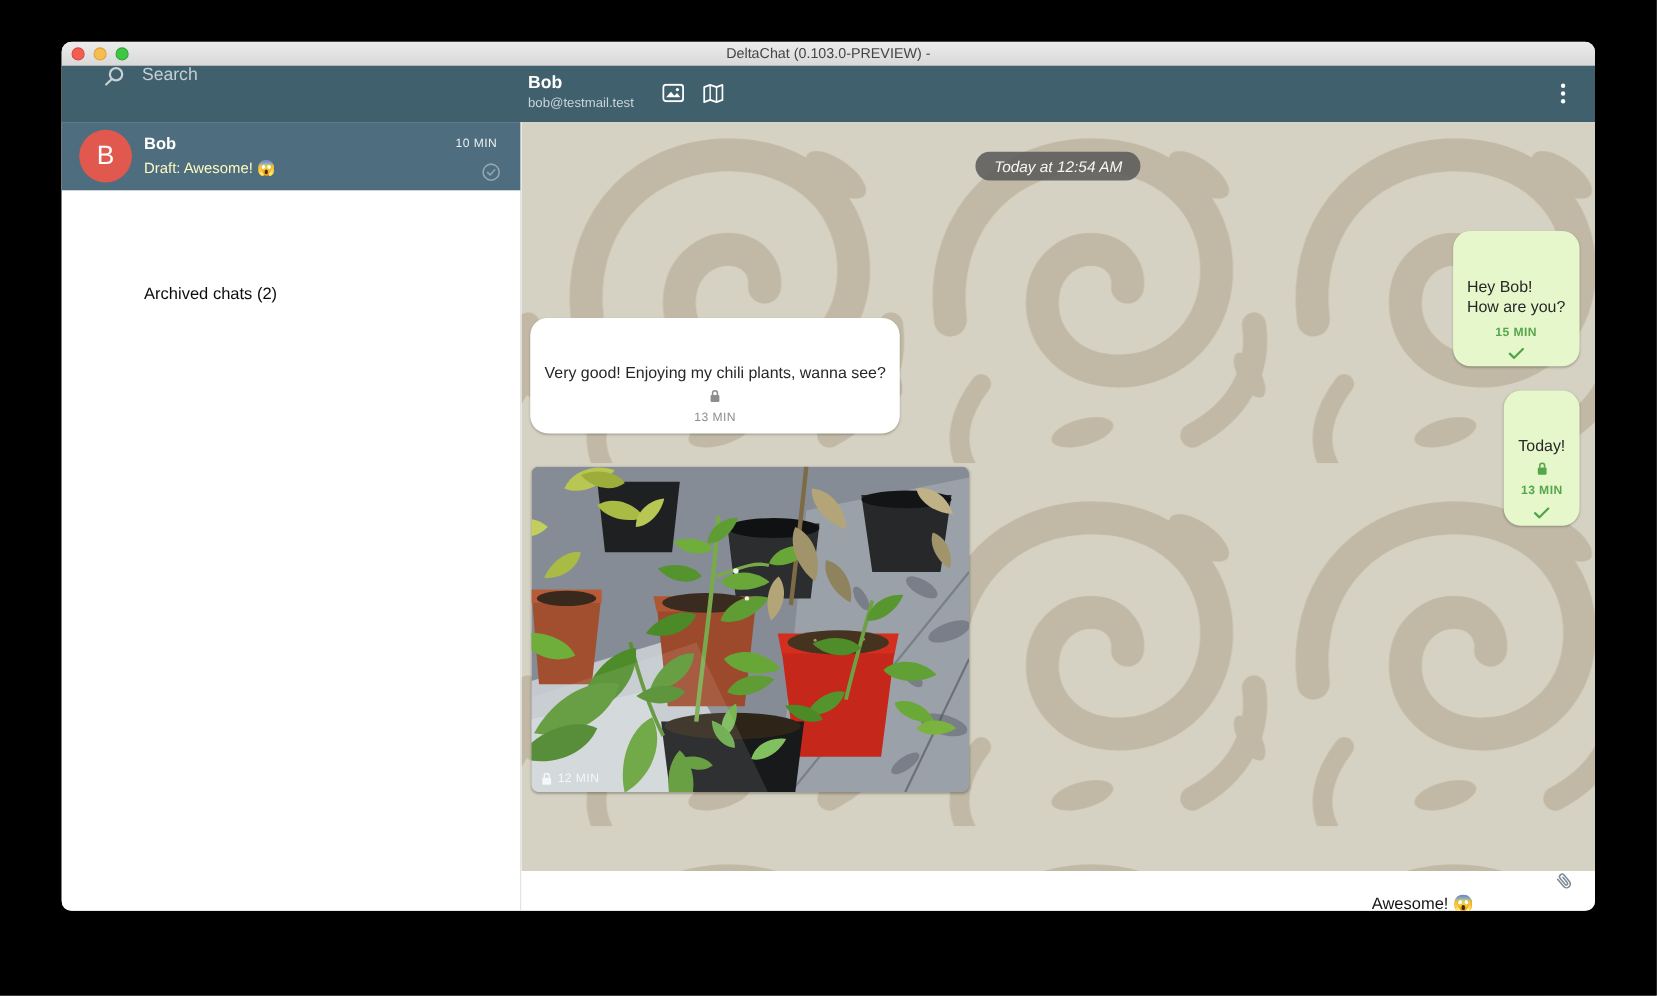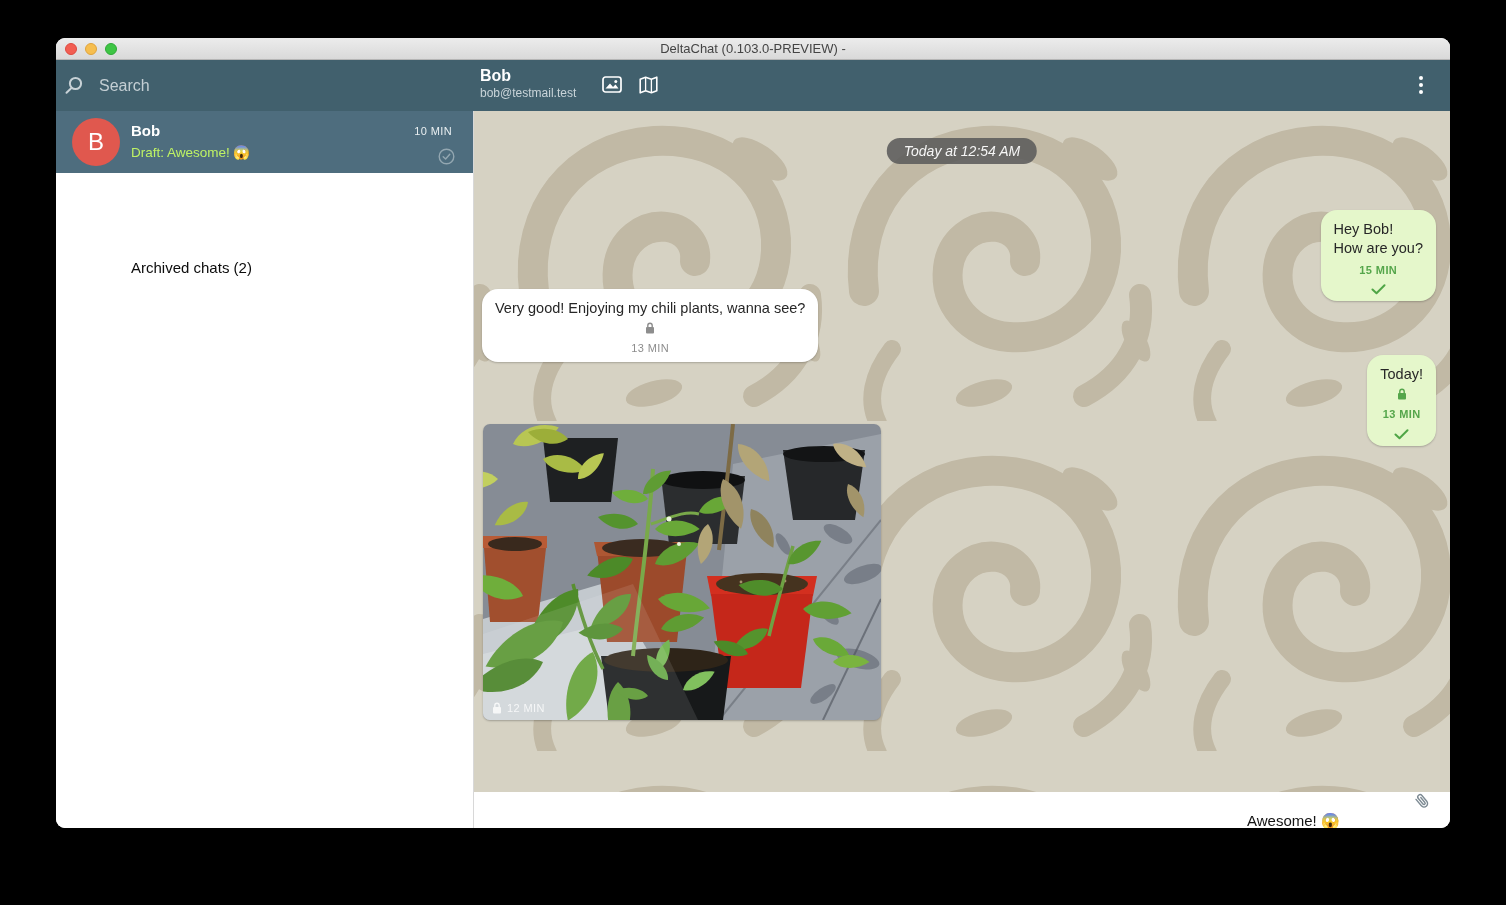--- a/index.html
+++ b/index.html
@@ -16,21 +16,21 @@
               border-bottom:1px solid #b5b5b5; }
   .lights { position:absolute; left:9px; top:5px; display:flex; gap:8px; }
   .light { width:12px; height:12px; border-radius:50%; }
   .light.red    { background:#f25e52; border:1px solid #dd4a40; }
   .light.yellow { background:#f6be4f; border:1px solid #dfa33c; }
   .light.green  { background:#3ec544; border:1px solid #2fa937; }
   .win-title { text-align:center; font-size:13px; line-height:21px; color:#444; }
 
   
   .app-header { display:flex; height:51px; background:#41606d; color:#fff; }
-  .side-header { width:418px; display:flex; align-items:center; padding-left:8px; }
+  .side-header { width:418px; display:flex; align-items:flex-start; padding-left:38px; }
   .search-input { background:transparent; border:none; outline:none; color:#eef3f5;
                   font-size:16px; margin-left:16px; width:250px;
                   font-family:"Liberation Sans", sans-serif; }
   .search-input::placeholder { color:#c4cfd4; }
   .chat-header { position:relative; flex:1; }
   .chat-title { position:absolute; left:6px; top:6px; }
   .chat-title .name { font-size:16px; font-weight:700; line-height:20px; }
   .chat-title .addr { font-size:12px; color:#c9d4d9; line-height:15px; }
   .hdr-icon { position:absolute; top:16px; cursor:pointer; }
   .hdr-icon.gallery { left:128px; }
@@ -40,40 +40,40 @@
   .kebab i { width:4px; height:4px; border-radius:50%; background:#fff; }
 
   
   .body { position:absolute; top:73px; left:0; right:0; bottom:0; display:flex; }
   .sidebar { width:418px; background:#fff; border-right:1px solid #d8d8d8; position:relative; }
   .chat-item { position:relative; height:62px; background:#4e6d7e; color:#fff; cursor:pointer; }
   .avatar { position:absolute; left:16px; top:7px; width:48px; height:48px; border-radius:50%;
             display:flex; align-items:center; justify-content:center;
             font-size:24px; color:#fff; }
   .chat-item .name { position:absolute; left:75px; top:11px; font-size:15px; font-weight:700; }
-  .chat-item .preview { position:absolute; left:75px; top:33px; font-size:13.5px; color:#bef264; }
+  .chat-item .preview { position:absolute; left:75px; top:33px; font-size:13.5px; color:#fef9c3; }
   .chat-item .time { position:absolute; right:21px; top:14px; font-size:11px;
                      letter-spacing:.4px; color:#e9eff1; }
   .chat-item .status { position:absolute; right:18px; top:37px; }
   .archived { position:absolute; left:75px; top:148px; font-size:15px; font-weight:500;
               color:#0c0c0c; cursor:pointer; }
 
   
   .chat-col { position:relative; flex:1;padding-left:31px; }
   .messages { position:absolute; top:0; left:0; right:0; bottom:36px; overflow:hidden; }
   .bgpattern { position:absolute; inset:0; }
 
   .date-pill { position:absolute; top:27px; left:50%; transform:translateX(-50%);
                background:rgba(88,88,88,.85); color:#f6f6f6; font-size:14px;
                font-style:italic; padding:5px 17px; border-radius:15px; white-space:nowrap; }
 
   .bubble { position:absolute; border-radius:16px; padding:10px 13px 6px;
             box-shadow:0 1px 2px rgba(0,0,0,.22); font-size:14.5px; line-height:1.33;
             color:#272727; }
-  .bubble .txt { white-space:pre-line; }
+  .bubble .txt { white-space:pre-line;margin-top:32px; }
   .bubble.out { background:#e5f7cb; }
   .bubble.in  { background:#ffffff; }
   .meta { display:flex; justify-content:flex-end; align-items:center; gap:7px;
           margin-top:4px; font-size:11px; letter-spacing:.4px; font-weight:700;flex-direction:column; }
   .out .meta { color:#55a64b; }
   .in  .meta { color:#8d8d8d; font-weight:400; }
 
   .b-out1 { top:99px;  right:14px; }
   .b-in1  { top:178px; left:8px; }
   .b-out2 { top:244px; right:14px; }

